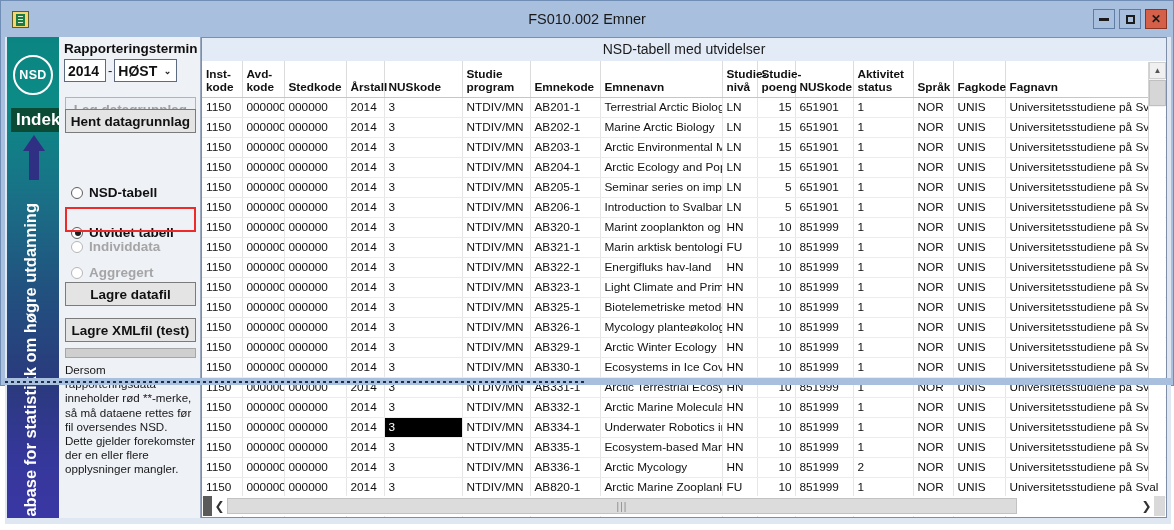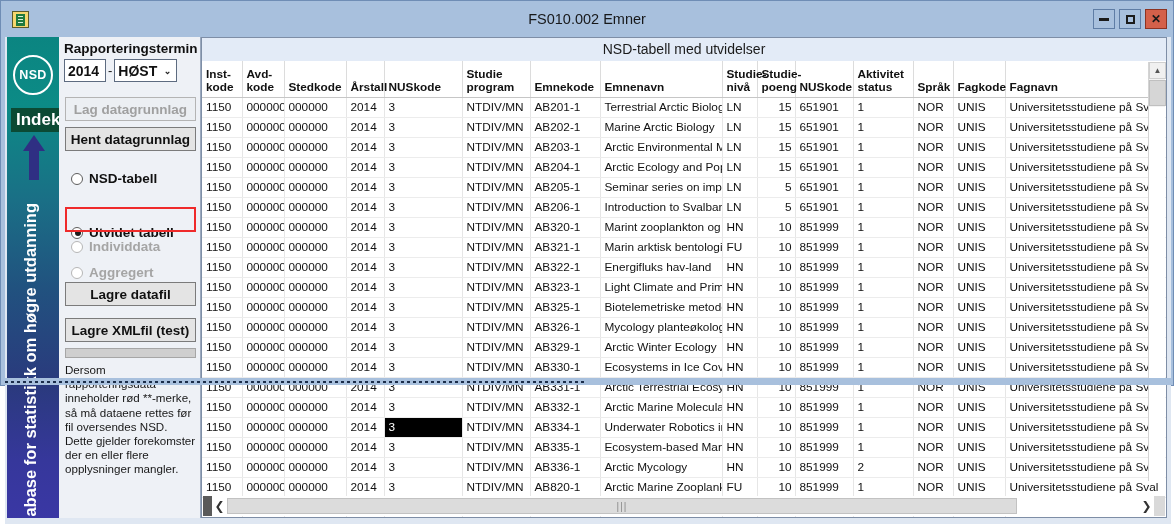--- a/index.html
+++ b/index.html
@@ -215,35 +215,35 @@
     font-size: 13.5px;
     font-weight: bold;
     color: #111;
     display: flex;
     align-items: center;
     justify-content: center;
     font-family: "Liberation Sans", sans-serif;
   }
   .btn.disabled { color: #a0a0a0; background: #eceff3; border-color: #b4b4b4; }
   .btn-lag   { top: 60px; }
-  .btn-hent  { top: 90px; }
+  .btn-hent  { top: 72px; }
   .btn-datafil { top: 245px; }
   .btn-xml   { top: 281px; }
 
   .radio-row {
     position: absolute;
     left: 12px;
     display: flex;
     align-items: center;
     gap: 6px;
     font-size: 13.5px;
     font-weight: bold;
     color: #111;
   }
-  .radio-row.r0 { top: 134px; justify-content: flex-end; }
+  .radio-row.r0 { top: 148px; justify-content: flex-end; }
   .radio-row.r1 { top: 188px; }
   .radio-row.r2 { top: 202px; }
   .radio-row.r3 { top: 228px; }
   .radio-row.dim { color: #a5a5a5; }
   .rdot {
     width: 12px; height: 12px;
     border-radius: 50%;
     border: 1.5px solid #5e5e5e;
     background: #fff;
     position: relative;

